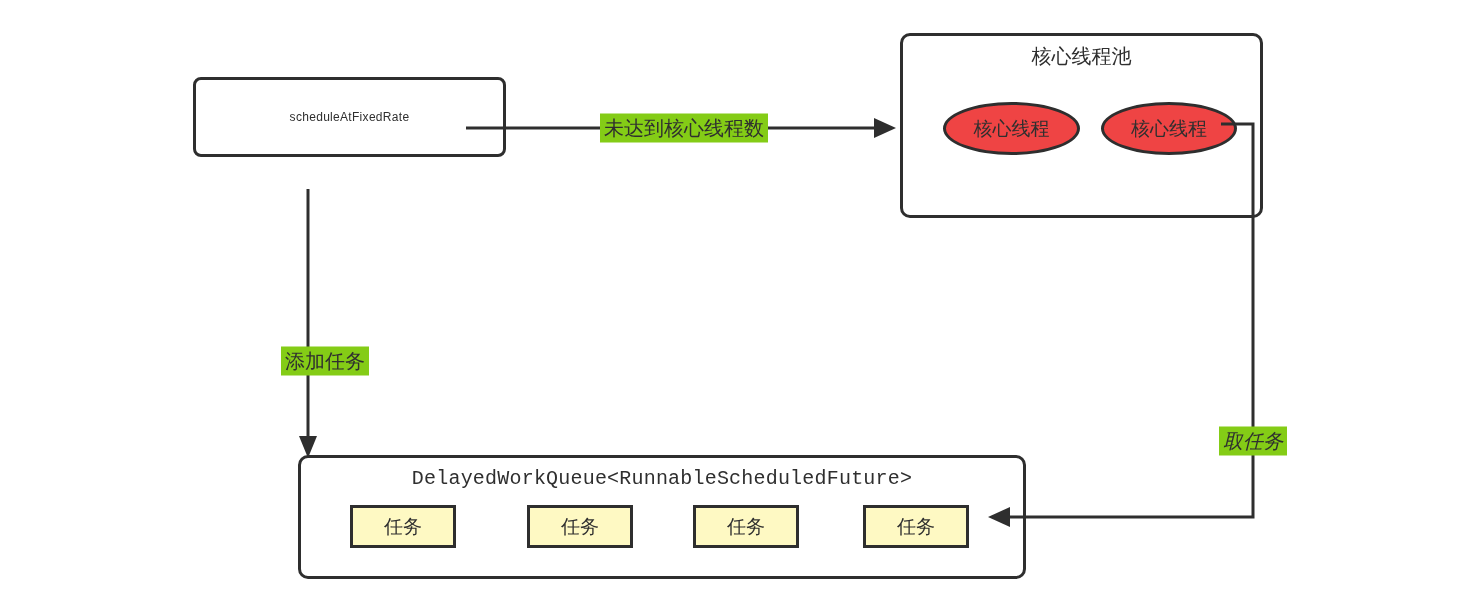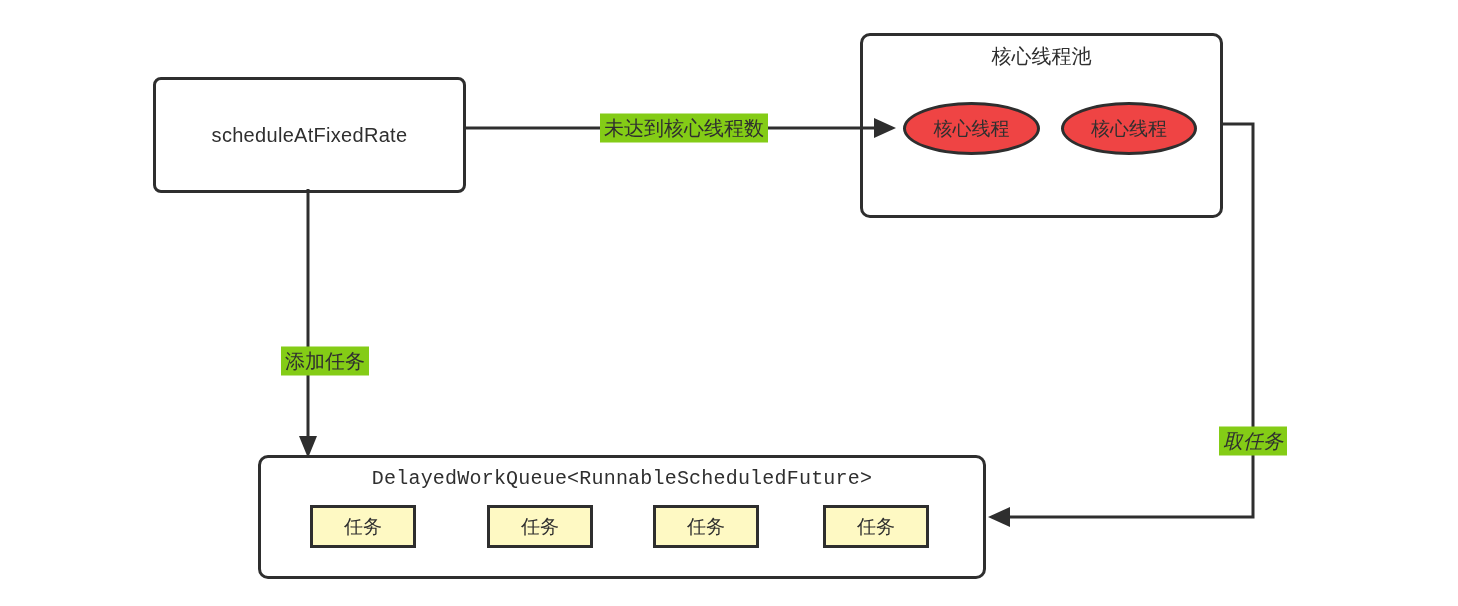--- a/index.html
+++ b/index.html
@@ -16,30 +16,31 @@
     width: 1458px;
     height: 606px;
     background: #ffffff;
     overflow: hidden;
   }
   .box {
     position: absolute;
     border: 3px solid #2e2e2e;
     background: #ffffff;
     box-sizing: border-box;
+    margin-left: 40px;
   }
   .scheduler-box {
     left: 153px; top: 77px;
-    width: 313px; height: 116px;
+    width: 313px; height: 80px;
     border-radius: 8px;
     display: flex;
     flex-direction: column;
     align-items: center;
     justify-content: center;
-    font-size: 20px;
+    font-size: 12px;
     line-height: 27px;
     letter-spacing: 0.3px;
   }
   .core-pool-box {
     left: 860px; top: 33px;
     width: 363px; height: 185px;
     border-radius: 10px;
   }
   .core-pool-title {
     position: absolute;

